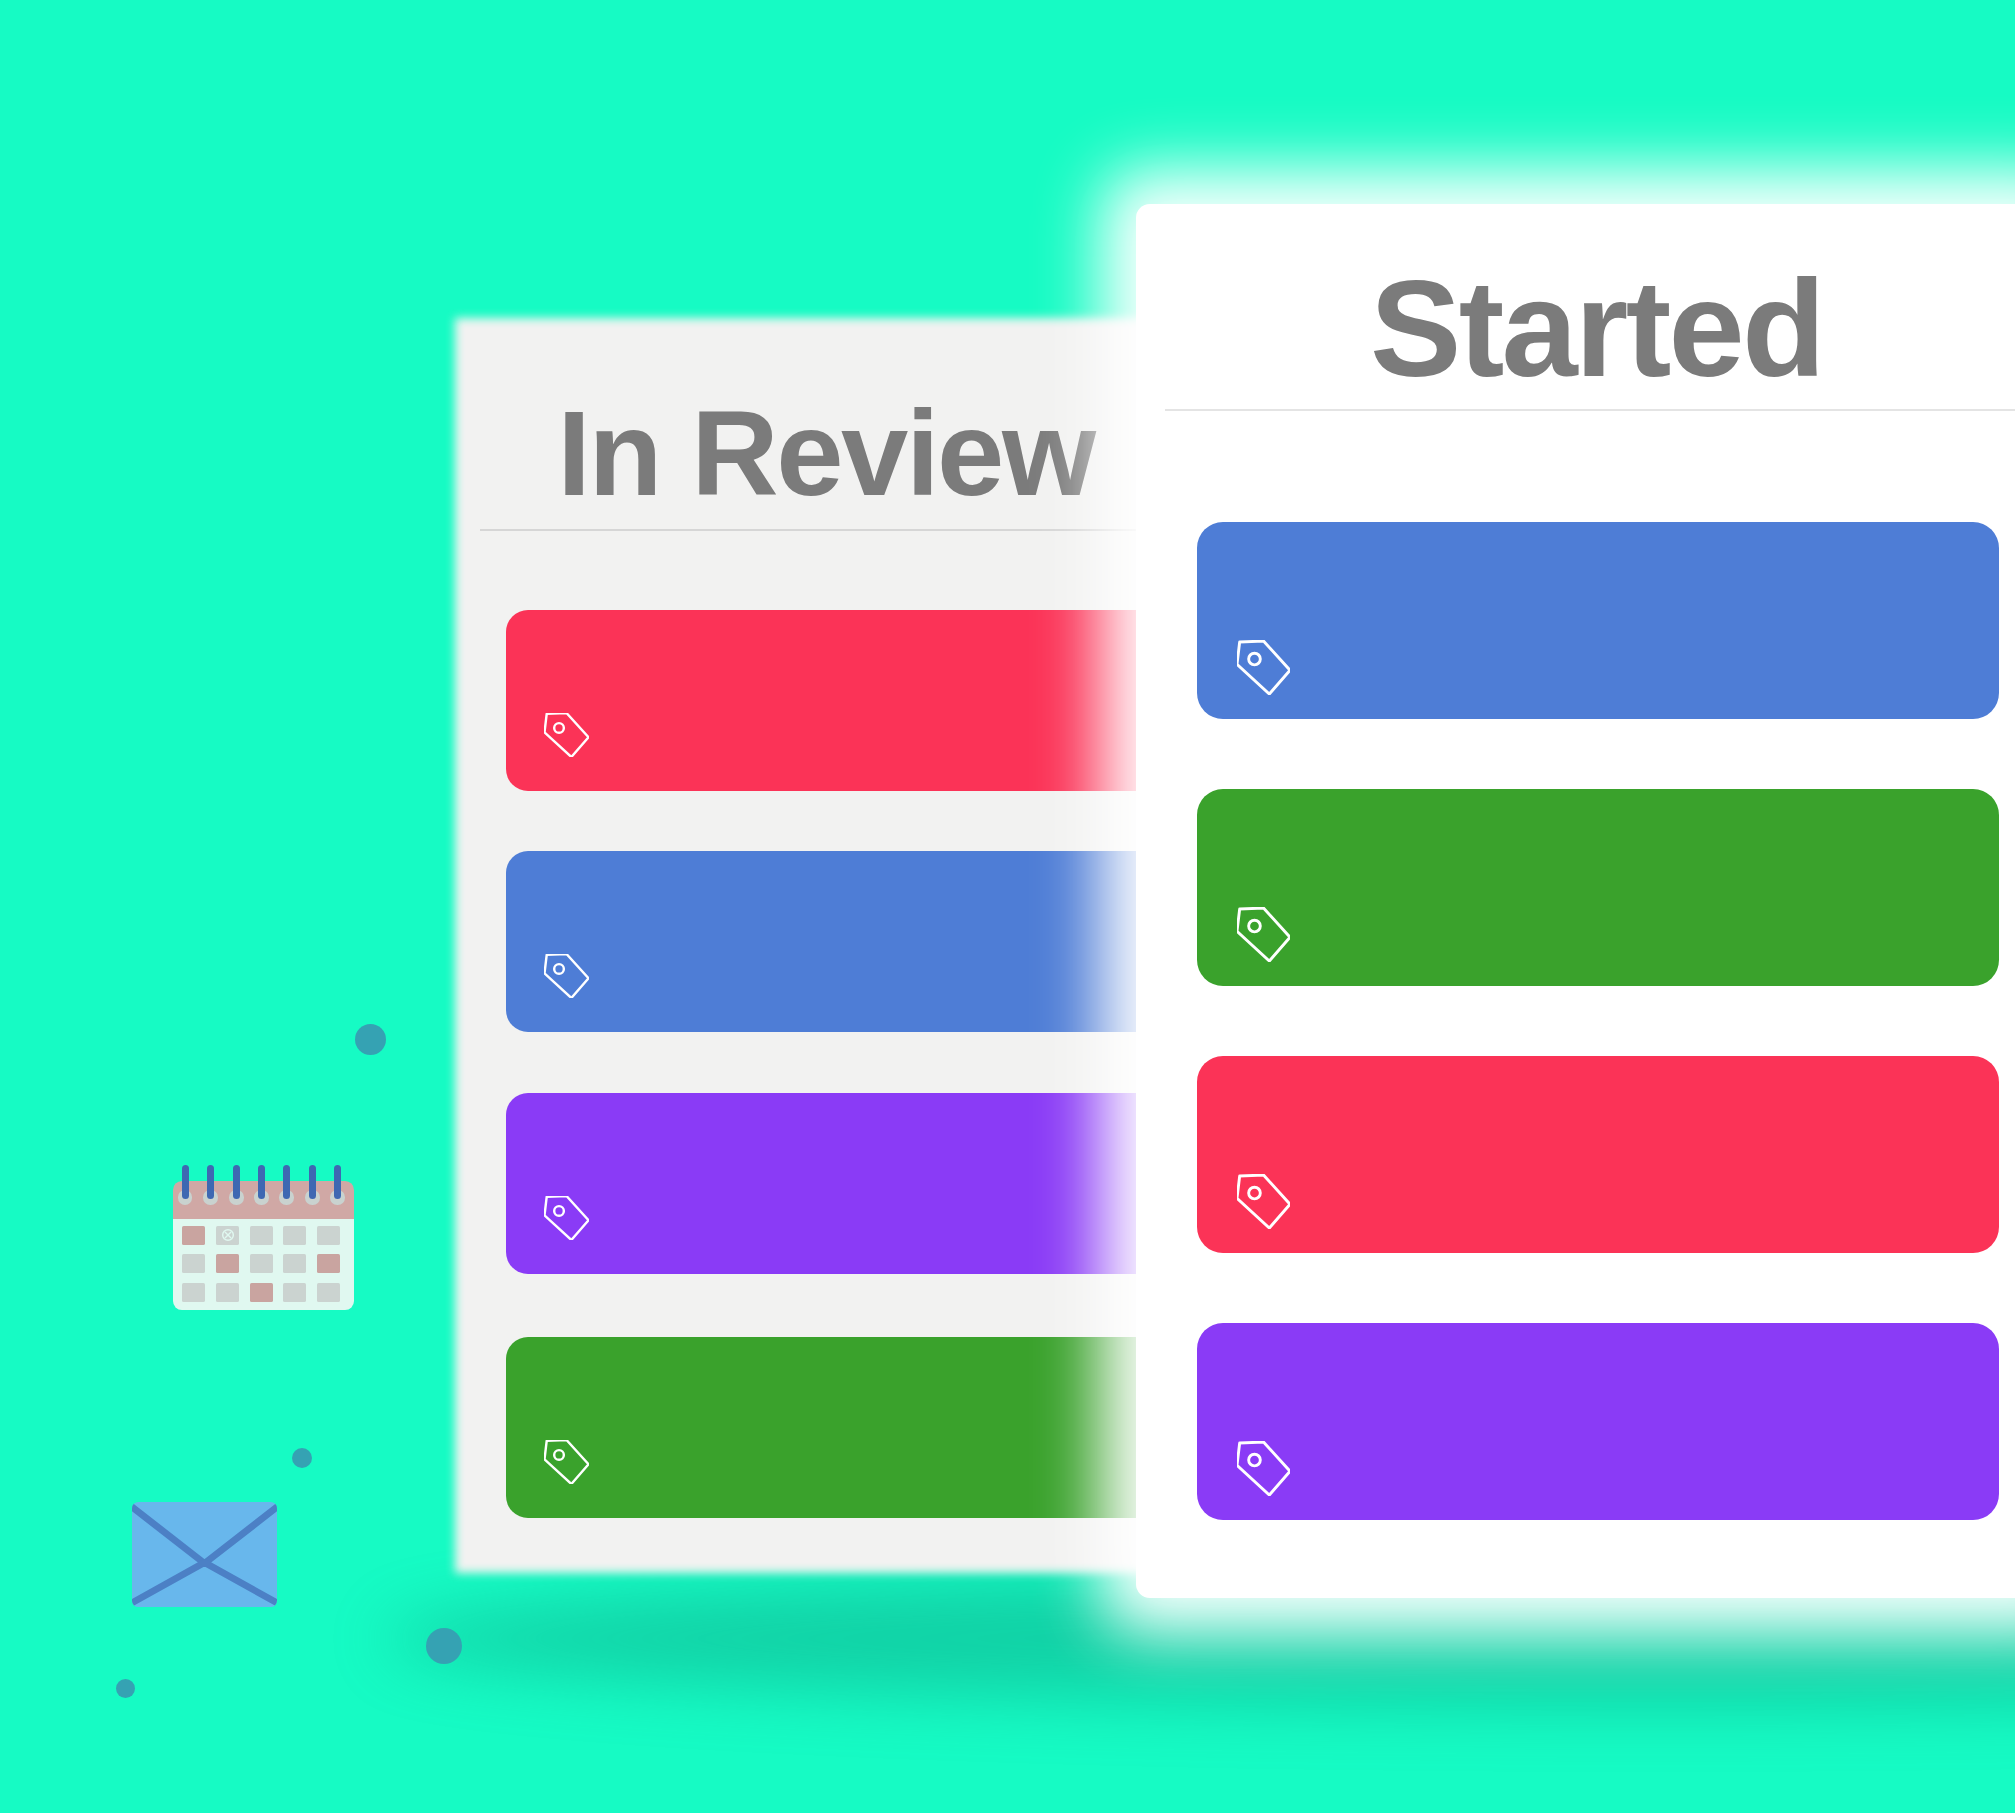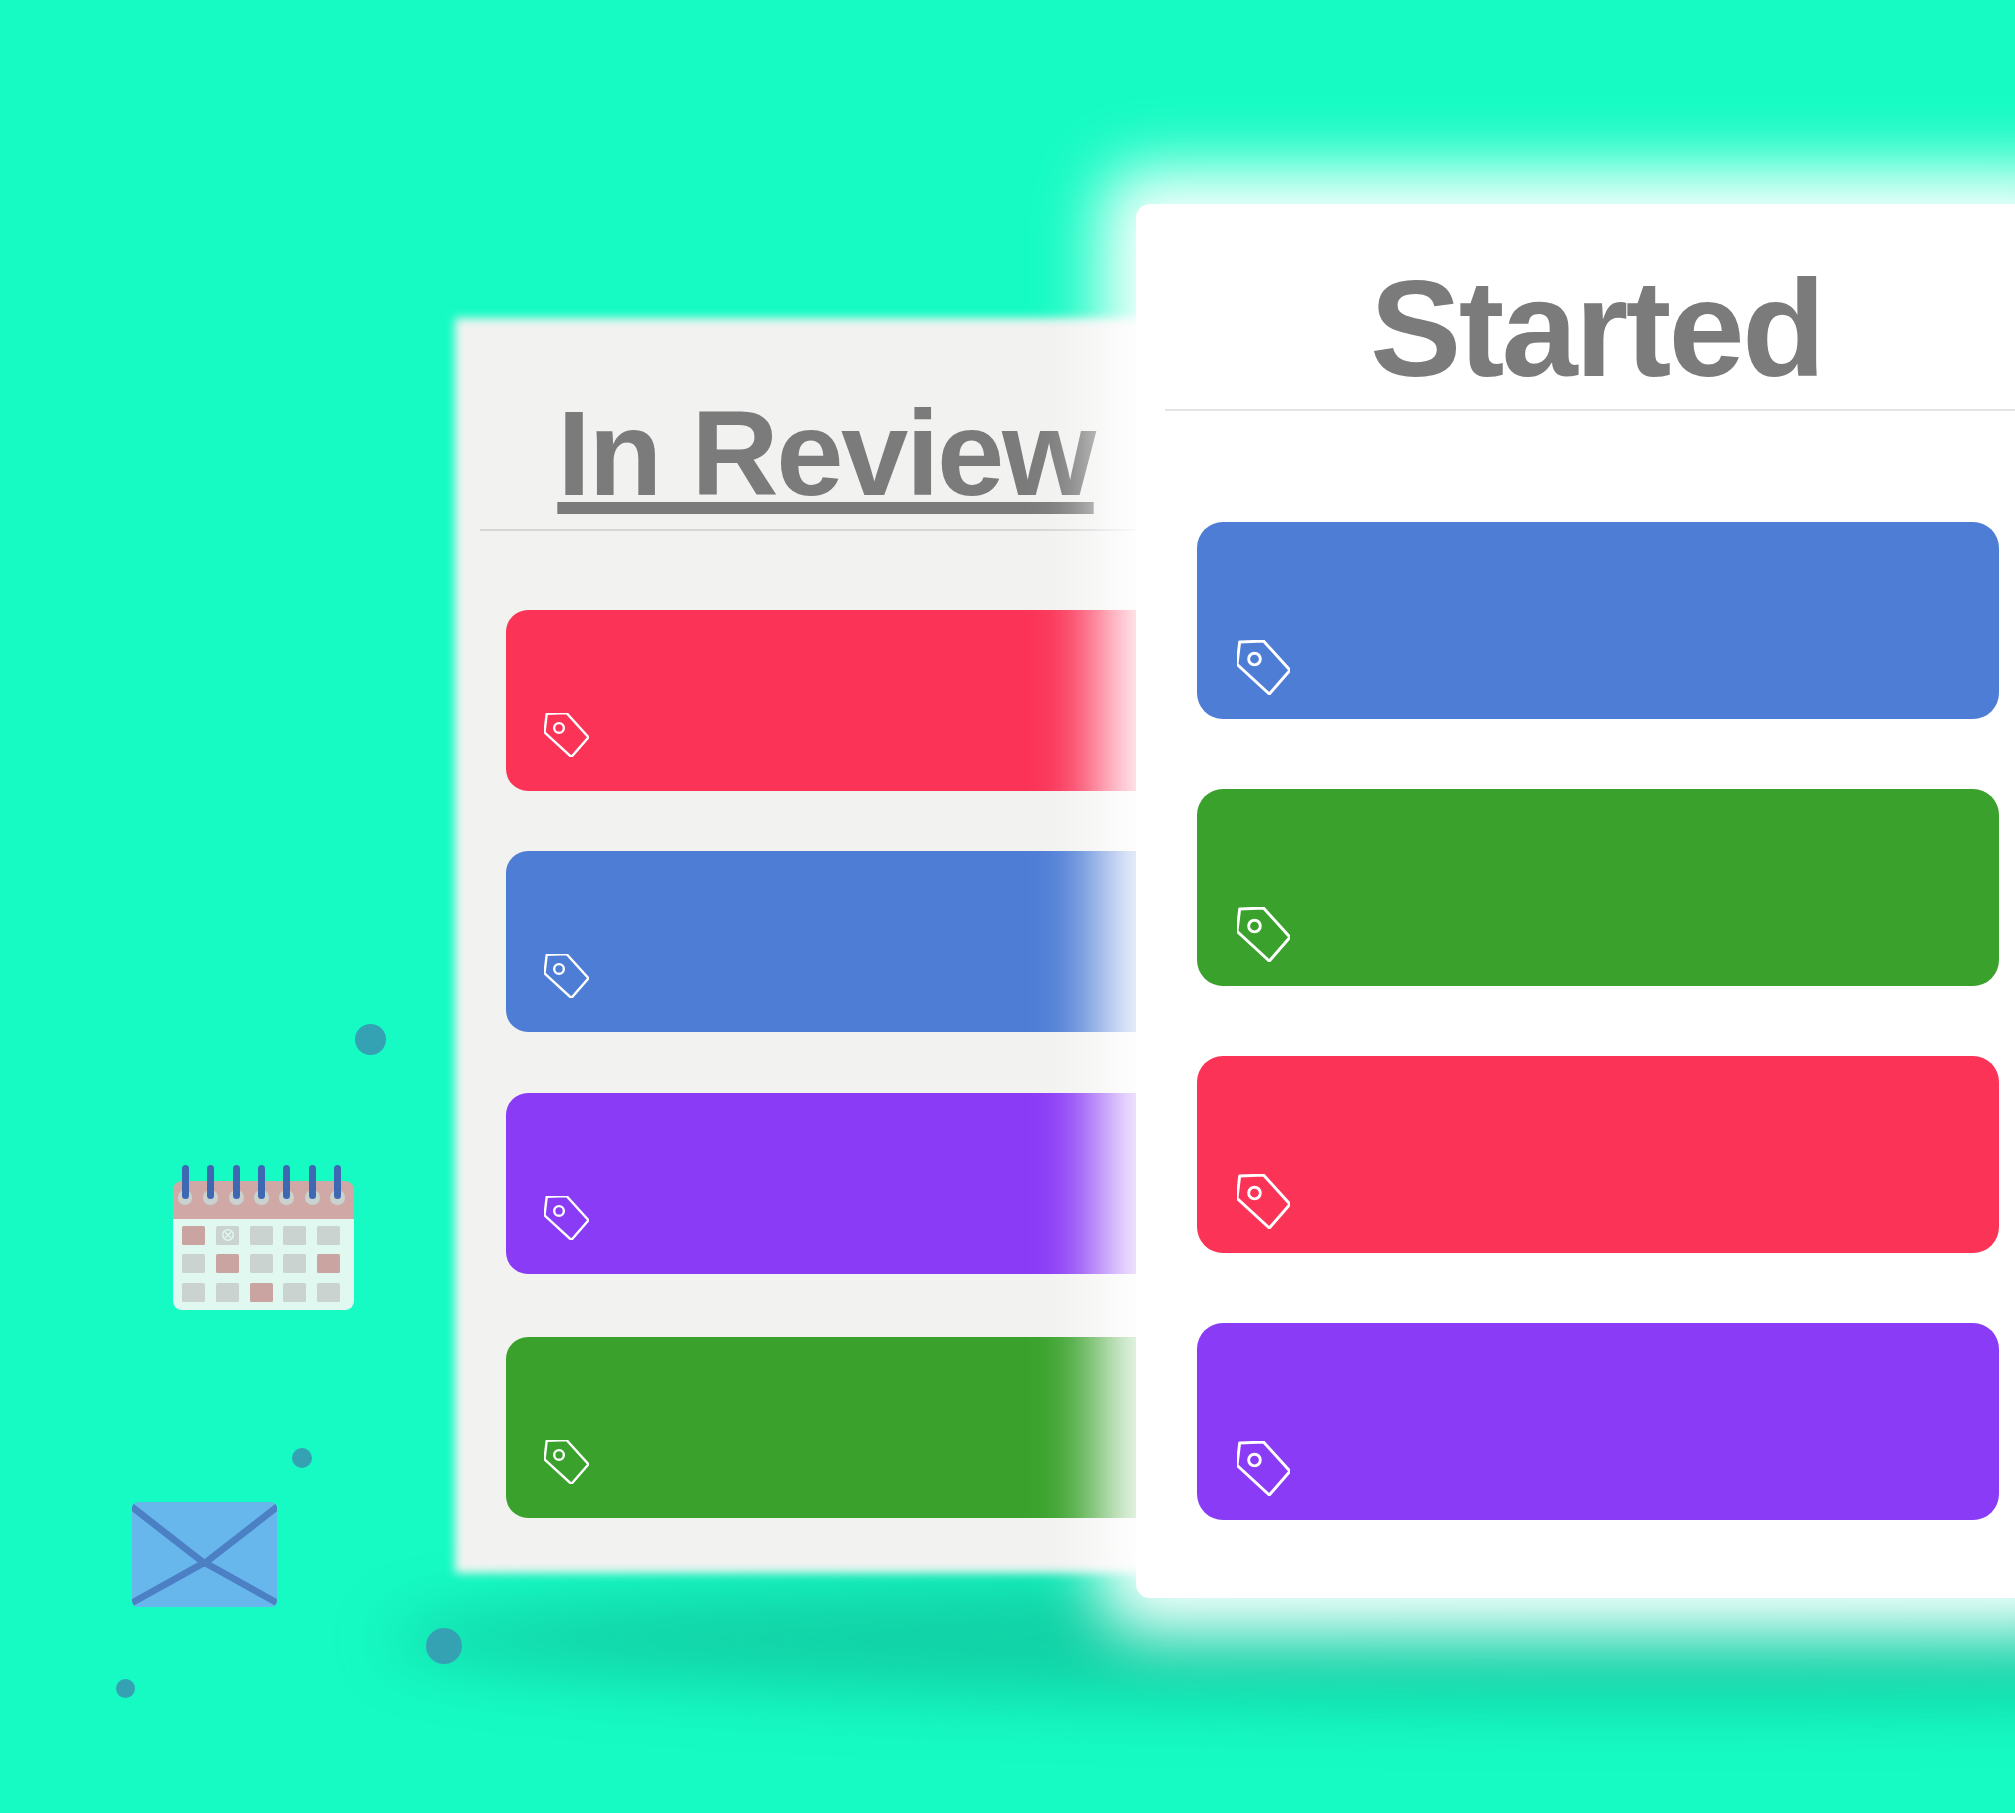--- a/index.html
+++ b/index.html
@@ -26,21 +26,21 @@
   .envelope{left:132px;top:1502px;width:145px;height:105px;background:#68B7EC;border-radius:6.4px;overflow:hidden;z-index:1;}
 
   
   .panel-gray{background:#F2F2F1;filter:blur(4.8px);z-index:2;}
   .panel-left{left:455px;top:318px;width:794px;height:1255px;}
   .panel-right{left:1963px;top:318px;width:814px;height:1255px;}
   .panel-center{left:1136px;top:204px;width:919px;height:1394px;background:#FFFFFF;border-radius:14px;
     box-shadow:0 0 64px 36px rgba(255,255,255,.96);z-index:4;}
 
   .col-title{font-weight:700;color:#7B7B7B;text-align:center;letter-spacing:-.02em;line-height:1;white-space:nowrap;}
-  .col-title.side{font-size:121px;z-index:3;text-decoration:underline;}
+  .col-title.side{font-size:121px;z-index:3;}
   .col-title.center{font-size:137px;z-index:5;}
   .separator{height:1.6px;background:#D6D6D6;z-index:3;}
   .separator.center{background:#E4E4E4;z-index:5;}
 
   
   .card{border-radius:22px;z-index:3;}
   .card.center{border-radius:26px;z-index:5;}
   .tag{position:absolute;left:38px;bottom:34px;width:45px;height:44px;}
   .card.center .tag{left:40px;bottom:24px;width:53px;height:55px;}
 </style>

